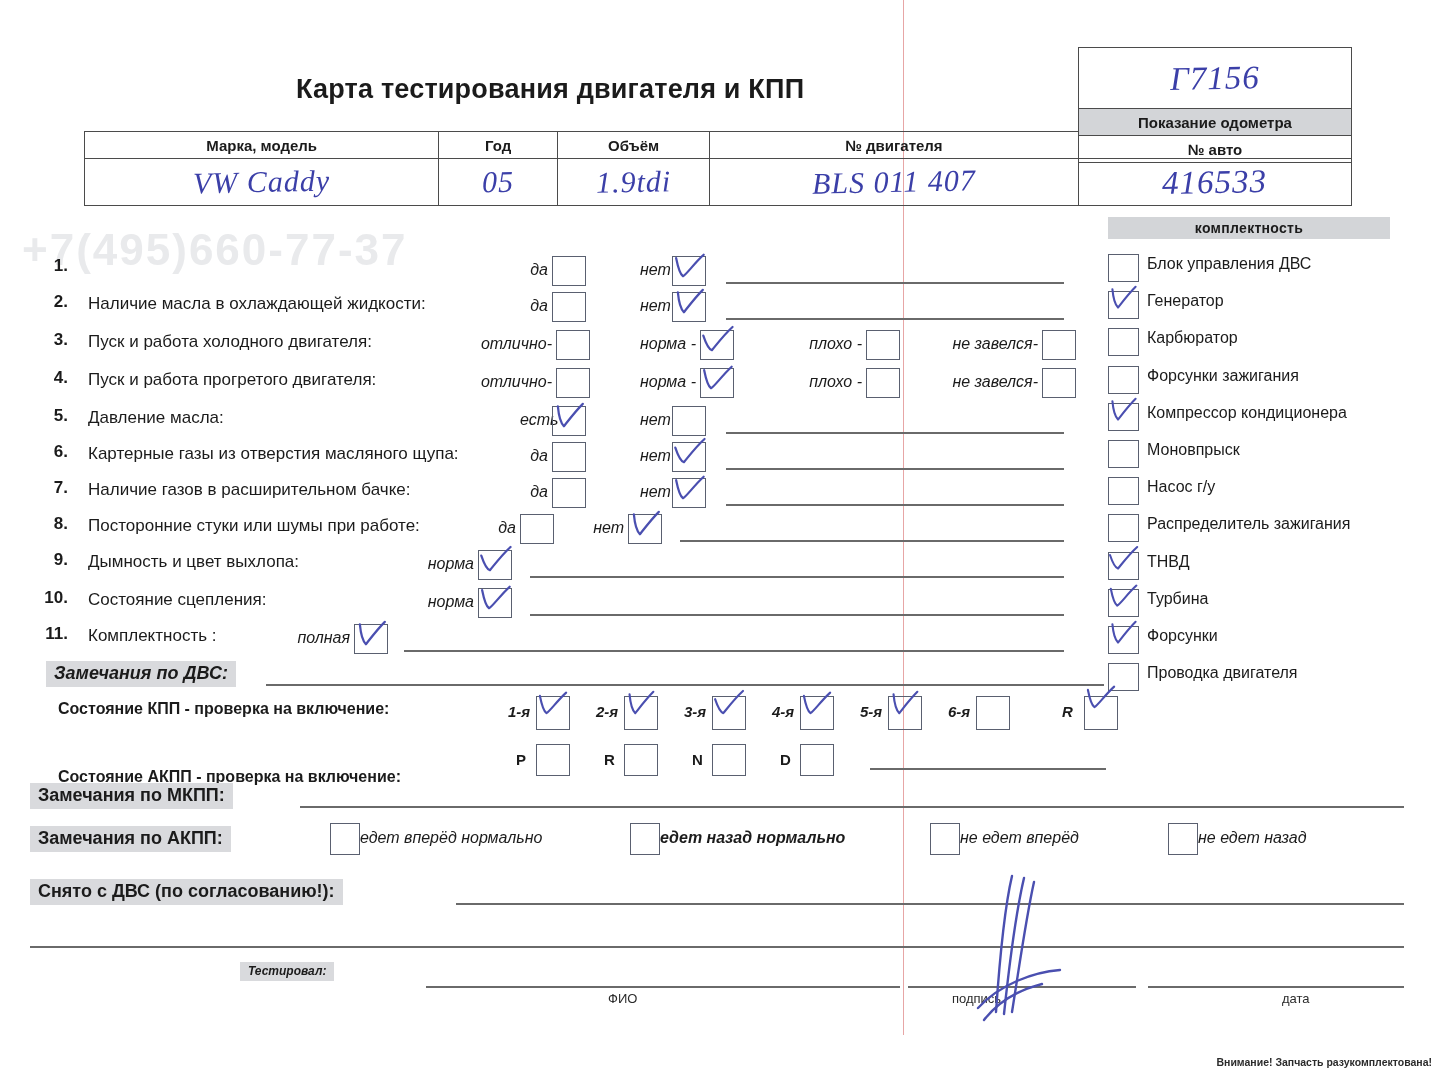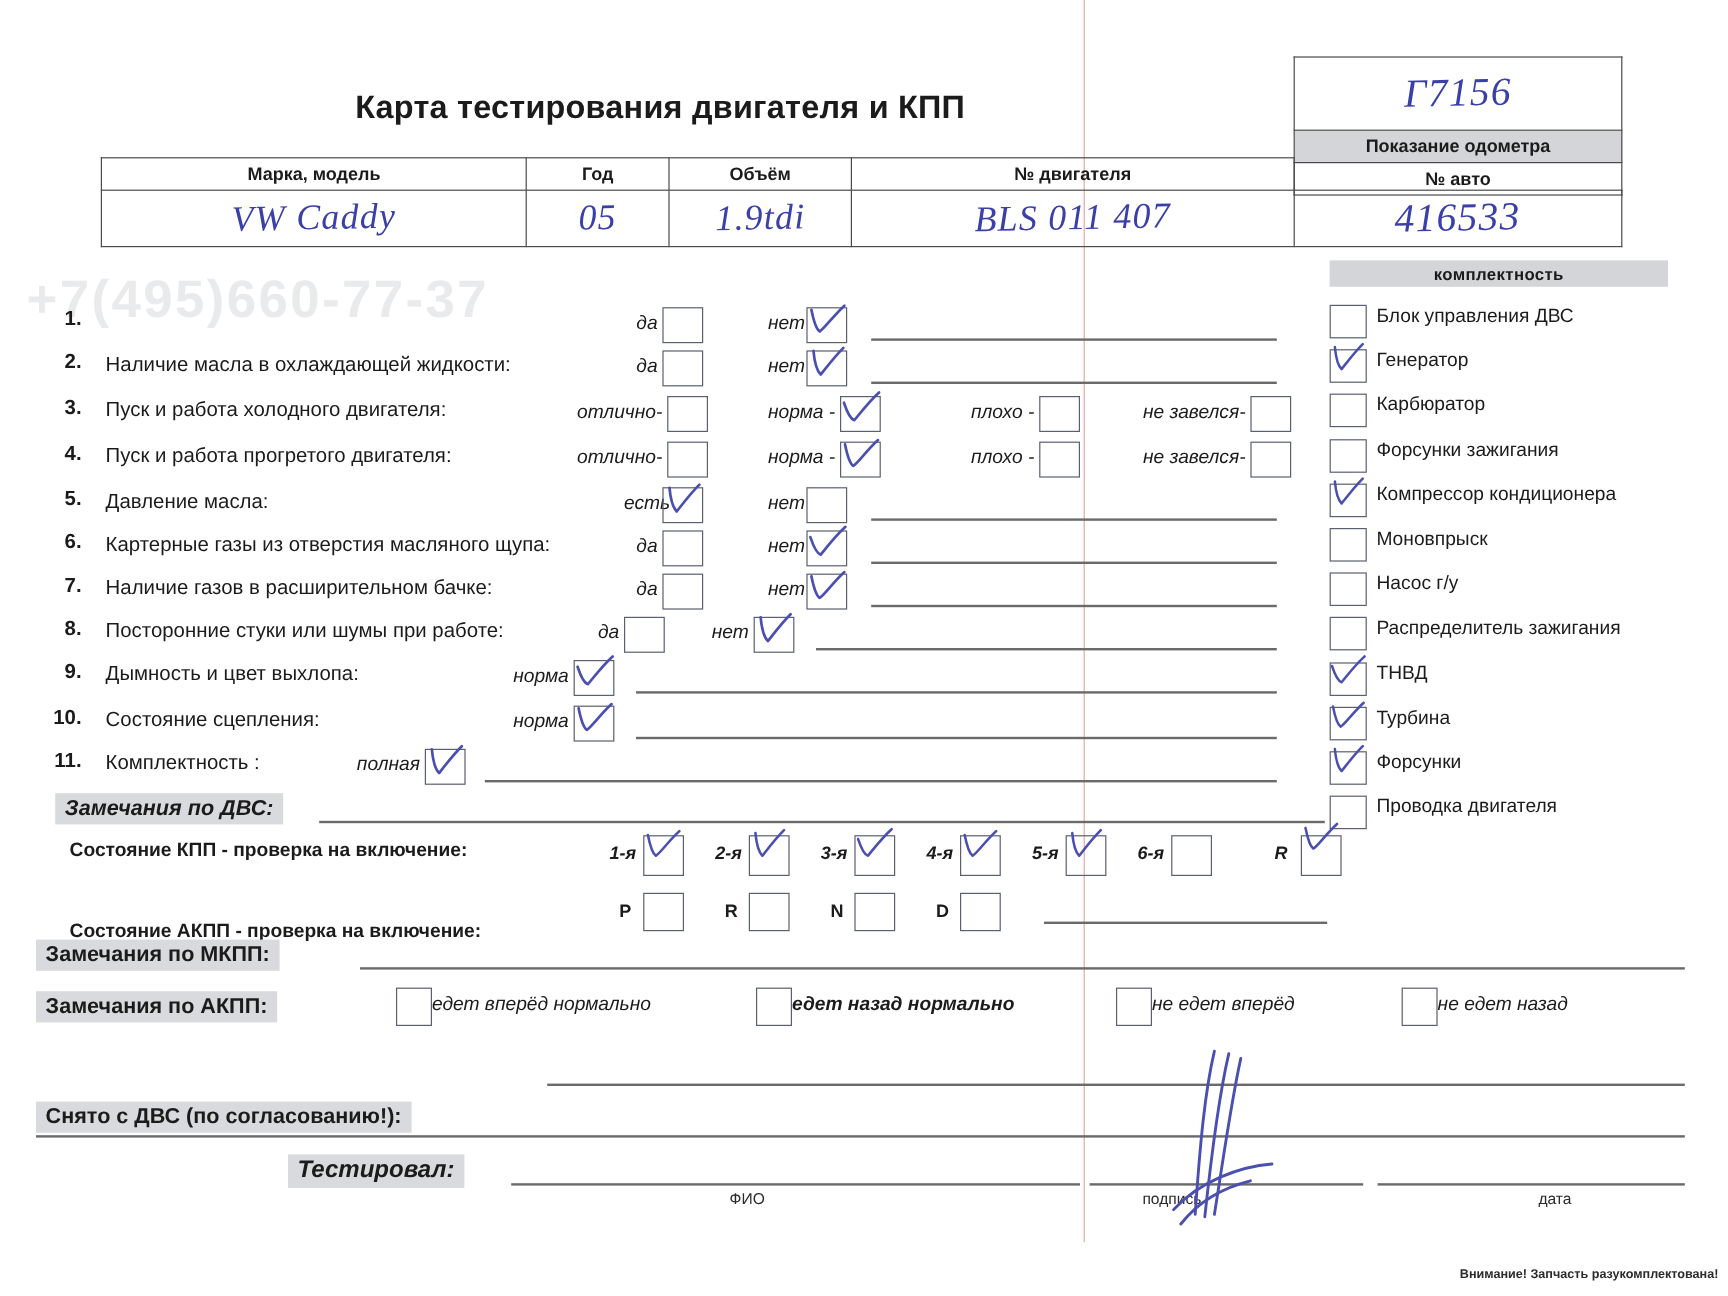--- a/index.html
+++ b/index.html
@@ -486,25 +486,25 @@
         <div class="box" style="left:330px;top:823px;height:30px;width:28px;"></div>
         <div class="akppopt" style="left:360px;top:829px;">едет вперёд нормально</div>
         <div class="box" style="left:630px;top:823px;height:30px;width:28px;"></div>
         <div class="akppopt" style="left:660px;top:829px;font-weight:bold;">едет назад нормально</div>
         <div class="box" style="left:930px;top:823px;height:30px;width:28px;"></div>
         <div class="akppopt" style="left:960px;top:829px;">не едет вперёд</div>
         <div class="box" style="left:1168px;top:823px;height:30px;width:28px;"></div>
         <div class="akppopt" style="left:1198px;top:829px;">не едет назад</div>
       </div>
 
-    <div class="sec" style="left:30px;top:918px;">Снято с ДВС (по согласованию!):</div>
+    <div class="sec" style="left:30px;top:879px;">Снято с ДВС (по согласованию!):</div>
     <div class="rule" style="left:456px;top:903px;width:948px;"></div>
     <div class="rule" style="left:30px;top:946px;width:1374px;"></div>
 
-    <div class="sec" style="left:240px;top:962px;font-size:20px;font-style:italic;">Тестировал:</div>
+    <div class="sec" style="left:240px;top:962px;font-size:12px;font-style:italic;">Тестировал:</div>
     <div class="rule" style="left:426px;top:986px;width:474px;"></div>
     <div class="rule" style="left:908px;top:986px;width:228px;"></div>
     <div class="rule" style="left:1148px;top:986px;width:256px;"></div>
     <div class="ftlbl" style="left:608px;top:991px;">ФИО</div>
     <div class="ftlbl" style="left:952px;top:991px;">подпись</div>
     <div class="ftlbl" style="left:1282px;top:991px;">дата</div>
 
     <svg class="sig" viewBox="0 0 180 160">
       <path d="M96,150 C100,92 104,48 112,14"></path>
       <path d="M104,152 C110,96 116,50 124,16"></path>

